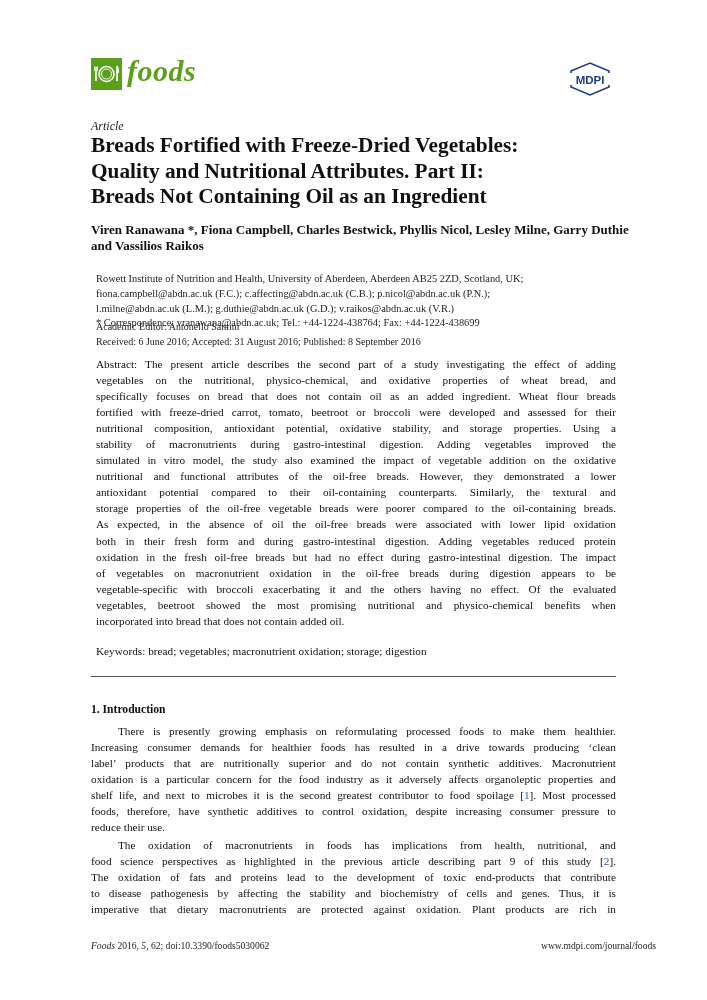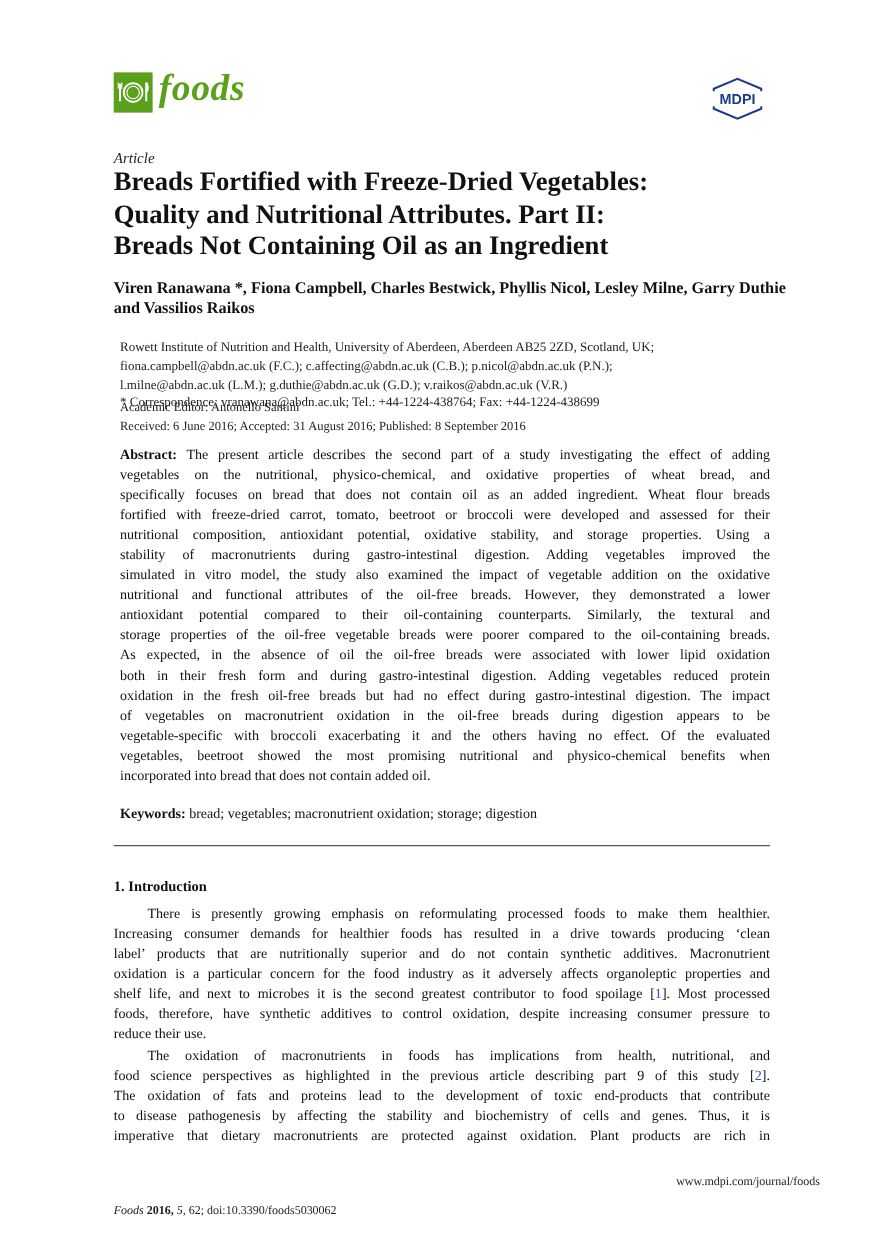--- a/index.html
+++ b/index.html
@@ -23,37 +23,37 @@
 
   .affil { position: absolute; left: 96px; top: 272px; width: 535px; font-size: 10.4px; line-height: 14.8px; color: #222; }
   .affil div { white-space: nowrap; }
 
   .meta { position: absolute; left: 96px; top: 320px; width: 535px; font-size: 10px; line-height: 14.8px; color: #222; }
   .meta div { white-space: nowrap; }
 
   .abstract { position: absolute; left: 96px; top: 356px; width: 520px; font-size: 11.25px; line-height: 16.05px; color: #111; text-align: justify; }
   .abstract .line { display: block; white-space: nowrap; text-align-last: justify; }
   .abstract .line.last { text-align-last: left; }
-  .bold { font-weight: bold; }
+  .bold { font-weight: normal; }
 
   .keywords { position: absolute; left: 96px; top: 643px; width: 520px; font-size: 11.25px; line-height: 16px; color: #111; white-space: nowrap; }
 
   .divider { position: absolute; left: 91px; top: 676px; width: 525px; height: 1px; background: #555; }
 
   .section-heading { position: absolute; left: 91px; top: 703px; font-size: 11.6px; font-weight: bold; color: #111; }
 
   .para { position: absolute; left: 91px; width: 525px; font-size: 11.25px; line-height: 16.05px; color: #111; }
   .para .line { display: block; white-space: nowrap; text-align: justify; text-align-last: justify; }
   .para .line.first { padding-left: 27px; }
   .para .line.last { text-align-last: left; }
   .p1 { top: 723px; }
   .p2 { top: 837px; }
   .cite { color: #2a52be; }
 
-  .footer-left { position: absolute; left: 91px; top: 940px; font-size: 9.6px; color: #222; white-space: nowrap; margin-top: 23px; }
+  .footer-left { position: absolute; left: 91px; top: 940px; font-size: 9.6px; color: #222; white-space: nowrap; }
   .footer-right { position: absolute; right: 91px; top: 940px; font-size: 9.6px; color: #222; white-space: nowrap; }
   .italic { font-style: italic; }
 </style>
 </head>
 <body>
 
 <div class="page">
 
   <div class="logo-box">
     <svg viewBox="0 0 31 32">

